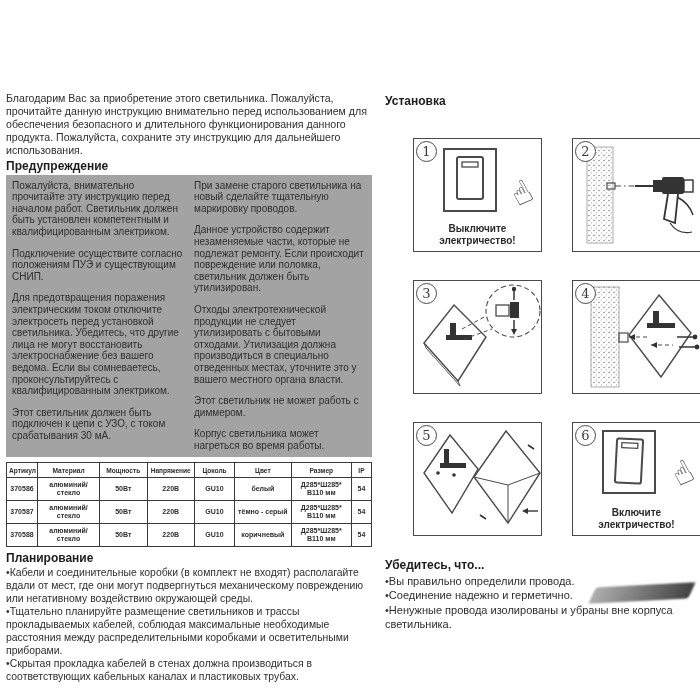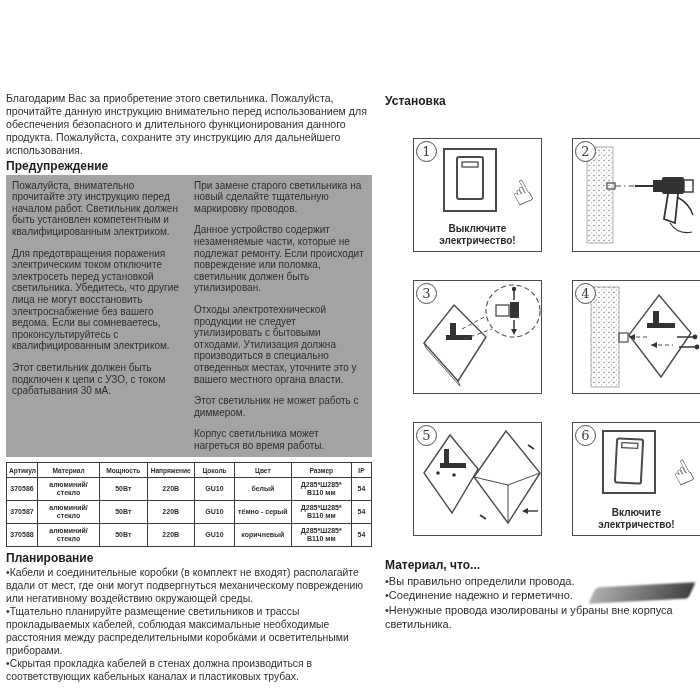--- a/index.html
+++ b/index.html
@@ -75,20 +75,21 @@
 
 <div class="left-col">
 
   <p class="intro">Благодарим Вас за приобретение этого светильника. Пожалуйста, прочитайте данную инструкцию внимательно перед использованием для обеспечения безопасного и длительного функционирования данного продукта. Пожалуйста, сохраните эту инструкцию для дальнейшего использования.</p>
 
   <h2 class="sec">Предупреждение</h2>
 
   <div class="warn-block">
     <div class="warn-col">
       <p>Пожалуйста, внимательно прочитайте эту инструкцию перед началом работ. Светильник должен быть установлен компетентным и квалифицированным электриком.</p>
+      <p>Подключение осуществите согласно положениям ПУЭ и существующим СНИП.</p>
       <p>Для предотвращения поражения электрическим током отключите электросеть перед установкой светильника. Убедитесь, что другие лица не могут восстановить электроснабжение без вашего ведома. Если вы сомневаетесь, проконсультируйтесь с квалифицированным электриком.</p>
       <p>Этот светильник должен быть подключен к цепи с УЗО, с током срабатывания 30 мА.</p>
     </div>
     <div class="warn-col">
       <p>При замене старого светильника на новый сделайте тщательную маркировку проводов.</p>
       <p>Данное устройство содержит незаменяемые части, которые не подлежат ремонту. Если происходит повреждение или поломка, светильник должен быть утилизирован.</p>
       <p>Отходы электротехнической продукции не следует утилизировать с бытовыми отходами. Утилизация должна производиться в специально отведенных местах, уточните это у вашего местного органа власти.</p>
       <p>Этот светильник не может работь с диммером.</p>
       <p>Корпус светильника может нагреться во время работы.</p>
     </div>
@@ -267,21 +268,21 @@
       <svg class="step-art" width="129" height="111" viewBox="0 0 129 111">
         <rect x="30" y="8" width="52" height="62" fill="none" stroke="#4a4a4a" stroke-width="2"></rect>
         <rect x="43" y="16" width="26" height="44" rx="2" fill="none" stroke="#4a4a4a" stroke-width="2" transform="rotate(3 56 38)"></rect>
         <rect x="48" y="20" width="16" height="5" fill="none" stroke="#4a4a4a" stroke-width="1.3" transform="rotate(3 56 38)"></rect>
       </svg>
       <span class="hand h6">☝</span>
       <div class="step-caption">Включите электричество!</div>
     </div>
   </div>
 
-  <h2 class="sec" style="margin-top:22px">Материал, что...</h2>
+  <h2 class="sec" style="margin-top:22px">Убедитесь, что...</h2>
   <div class="check">
     <p>•Вы правильно определили провода.</p>
     <p>•Соединение надежно и герметично.</p>
     <p>•Ненужные провода изолированы и убраны вне корпуса светильника.</p>
   </div>
 </div>
 
 <div class="ink-smudge"></div>
 
 </body></html>

